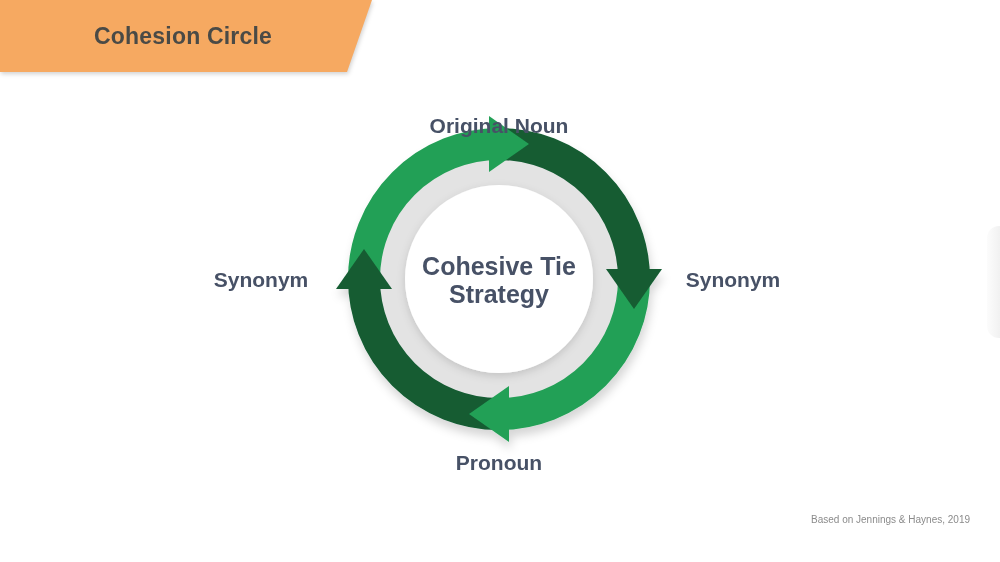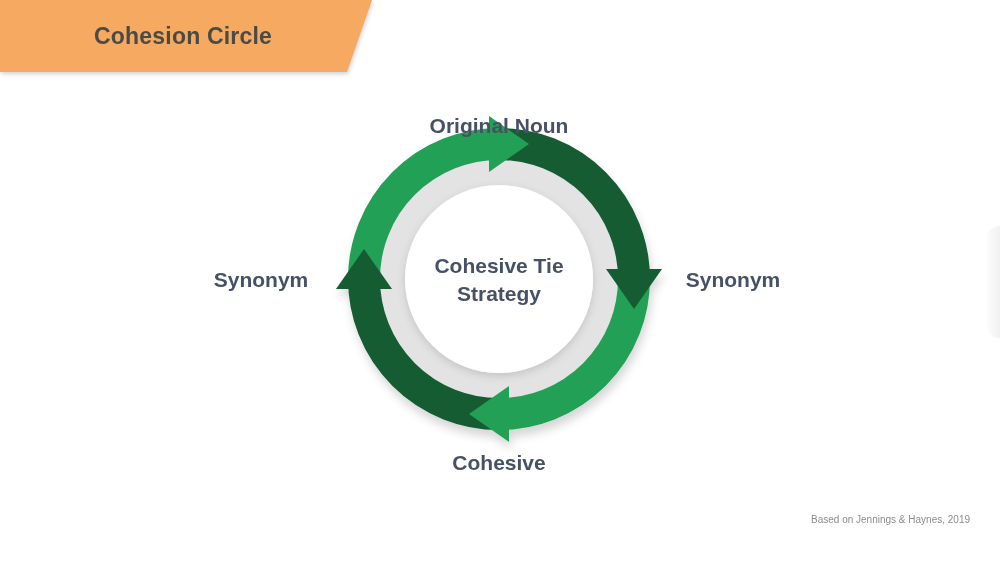--- a/index.html
+++ b/index.html
@@ -27,21 +27,21 @@
     position:absolute;transform:translate(-50%,-50%);
     font-size:21px;font-weight:700;color:#475166;white-space:nowrap;
   }
   .label-top{left:499px;top:86px;margin-top:40px;}
   .label-right{left:733px;top:280px;}
   .label-bottom{left:499px;top:463px;}
   .label-left{left:261px;top:280px;}
   .center-label{
     position:absolute;left:499px;top:280px;transform:translate(-50%,-50%);
     width:170px;text-align:center;
-    font-size:21px;line-height:28px;font-weight:700;color:#475166;
+    font-size:25px;line-height:28px;font-weight:700;color:#475166;
   }
   
   .attribution{
     position:absolute;top:514px;right:30px;
     font-size:10px;color:#8B8B8B;font-weight:400;
   }
   .edge-artifact{
     position:absolute;right:0;top:226px;width:13px;height:112px;
     background:linear-gradient(to left,#F1F1F1,#FCFCFC);
     border-radius:12px 0 0 12px;
@@ -82,19 +82,19 @@
     <polygon points="336,289 392,289 364,249" fill="#135C33"></polygon>
   </g>
 
   <g filter="url(#coreShadow)">
     <circle cx="499" cy="279" r="94" fill="#FFFFFF"></circle>
   </g>
 </svg>
 
 <div class="node-label label-top">Original Noun</div>
 <div class="node-label label-right">Synonym</div>
-<div class="node-label label-bottom">Cohesive</div>
+<div class="node-label label-bottom">Pronoun</div>
 <div class="node-label label-left">Synonym</div>
 <div class="center-label">Cohesive Tie Strategy</div>
 
 <div class="attribution">Based on Jennings &amp; Haynes, 2019</div>
 
 <div class="edge-artifact"></div>
 
 </body></html>

